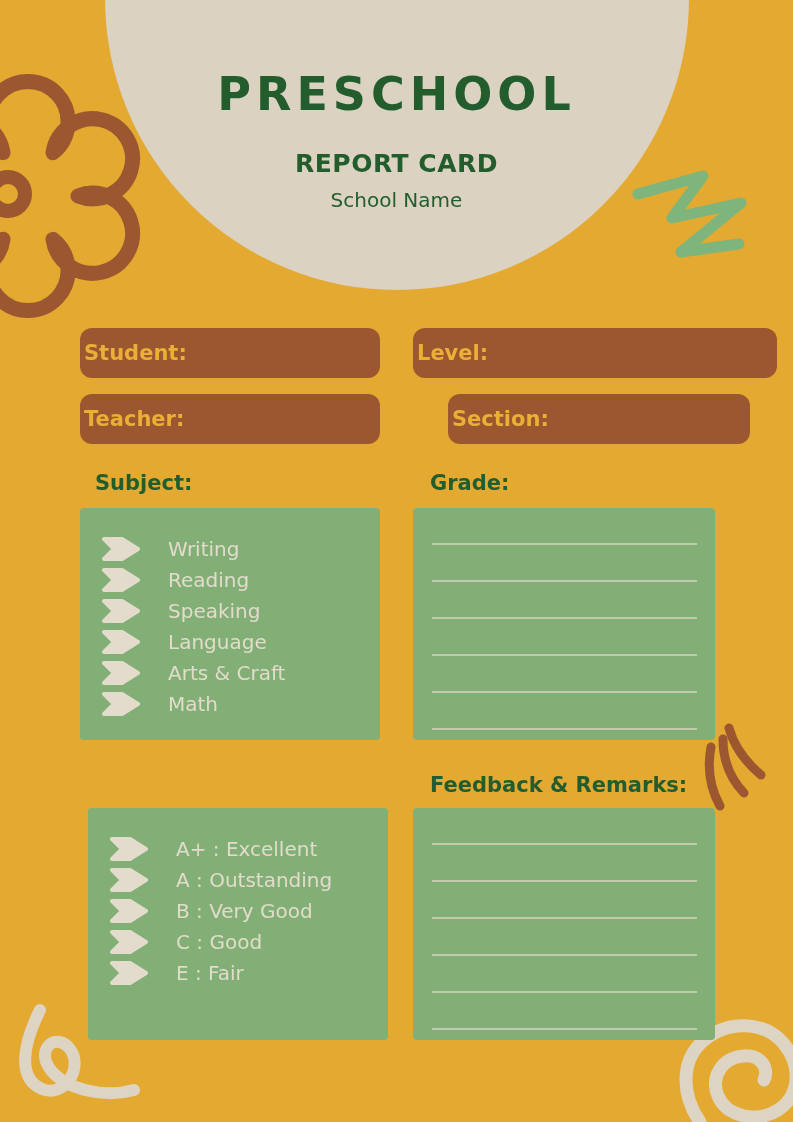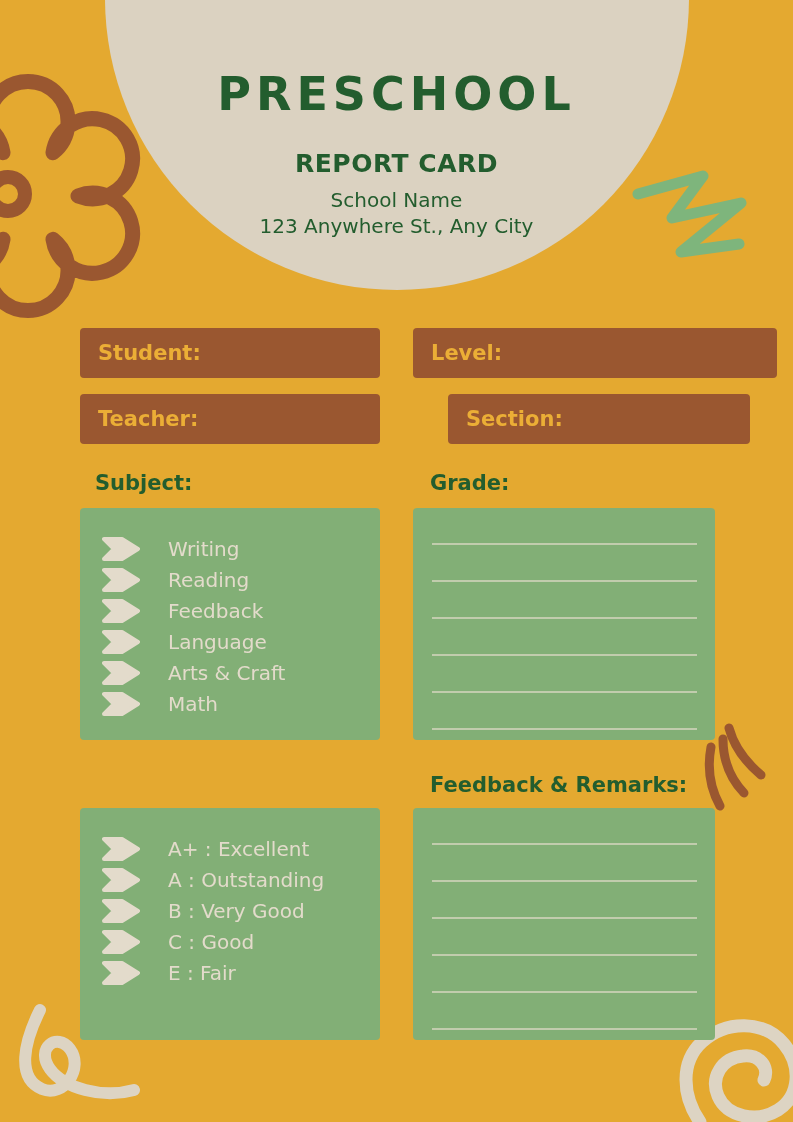--- a/index.html
+++ b/index.html
@@ -18,60 +18,59 @@
   .subtitle{top:150px; font-size:25px; font-weight:bold; letter-spacing:0.5px; line-height:28px;}
   .school{top:188px; font-size:20px; font-weight:500; line-height:24px;}
   .address{top:214px; font-size:20px; font-weight:500; line-height:24px;}
   
   .doodles{position:absolute; left:0; top:0; pointer-events:none;}
   .doodle-brown{stroke:var(--brown); fill:none; stroke-linecap:round; stroke-linejoin:round;}
   .doodle-green{stroke:var(--green_doodle); fill:none; stroke-linecap:round; stroke-linejoin:round;}
   .doodle-cream{stroke:var(--cream); fill:none; stroke-linecap:round; stroke-linejoin:round;}
   
   .field{
-    position:absolute; height:50px; border-radius:4px; background:var(--brown);
-    display:flex; align-items:center; padding-left:18px; box-sizing:border-box;
+    position:absolute; height:50px; border-radius:12px; background:var(--brown);
+    display:flex; align-items:center; padding-left:4px; box-sizing:border-box;
   }
   .field span{font-size:21px; font-weight:bold; color:var(--label_yellow);}
   .f-student{left:80px; top:328px; width:300px;}
   .f-level{left:413px; top:328px; width:364px;}
   .f-teacher{left:80px; top:394px; width:300px;}
   .f-section{left:413px; top:394px; width:302px;margin-left:35px;}
   
   .sec-label{position:absolute; font-size:21px; font-weight:bold; color:var(--dark_green);}
   .l-subject{left:95px; top:471px;}
   .l-grade{left:430px; top:471px;}
   .l-grading{left:95px; top:773px;}
   .l-feedback{left:430px; top:773px;}
   
   .gbox{position:absolute; width:300px; height:232px; border-radius:4px; background:var(--green);}
   .b-subject{left:80px; top:508px;}
   .b-grade{left:413px; top:508px; width:302px;}
-  .b-grading{left:80px; top:808px;}
+  .b-grading{left:88px; top:808px;}
   .b-feedback{left:413px; top:808px; width:302px;}
   
   .list{position:absolute; left:22px; top:28px; right:8px; display:flex; flex-direction:column; gap:6px;}
   .list-item{display:flex; align-items:center; height:25px;}
   .list-item svg{width:38px; height:24px; flex:0 0 38px; margin-right:28px;}
   .list-item svg polygon{fill:var(--cream_text); stroke:var(--cream_text); stroke-width:4; stroke-linejoin:round;}
   .list-item span{font-size:20px; color:var(--cream_text); white-space:nowrap;}
   
   .rules{position:absolute; left:19px; right:18px; top:0;}
   .rule{height:35px; border-bottom:2px solid var(--cream_text); opacity:0.65;}
 </style>
 </head>
 <body>
 
 <div class="page">
 
   <div class="header-circle"></div>
   <div class="hdr-text title">PRESCHOOL</div>
   <div class="hdr-text subtitle">REPORT CARD</div>
   <div class="hdr-text school">School Name</div>
-  <div class="hdr-text address">123 Anywhere St., Any City</div>
 
   <svg class="doodles" width="793" height="1122" viewBox="0 0 793 1122">
     <g>
       <path class="doodle-brown" stroke-width="15" d="M 78 196 A 40 40 0 1 1 53 239.3 A 40 40 0 1 1 3 239.3 A 40 40 0 1 1 -22 196 A 40 40 0 1 1 3 152.7 A 40 40 0 1 1 53 152.7 A 40 40 0 1 1 78 196 Z"></path>
       <circle class="doodle-brown" stroke-width="14" cx="8" cy="194" r="17"></circle>
     </g>
     <polyline class="doodle-green" stroke-width="11" points="638,194 703,176 672,218 741,203 681,252 739,244"></polyline>
     <g>
       <path class="doodle-brown" stroke-width="9" d="M 711 747 Q 705 779 720 806"></path>
       <path class="doodle-brown" stroke-width="9" d="M 723 739 Q 723 771 744 793"></path>
@@ -109,21 +108,21 @@
         <div class="list-item">
           <svg viewBox="0 0 38 24">
             <polygon points="2,2 20,2 36,12 20,22 2,22 12,12"></polygon>
           </svg>
           <span>Reading</span>
         </div>
         <div class="list-item">
           <svg viewBox="0 0 38 24">
             <polygon points="2,2 20,2 36,12 20,22 2,22 12,12"></polygon>
           </svg>
-          <span>Feedback</span>
+          <span>Speaking</span>
         </div>
         <div class="list-item">
           <svg viewBox="0 0 38 24">
             <polygon points="2,2 20,2 36,12 20,22 2,22 12,12"></polygon>
           </svg>
           <span>Language</span>
         </div>
         <div class="list-item">
           <svg viewBox="0 0 38 24">
             <polygon points="2,2 20,2 36,12 20,22 2,22 12,12"></polygon>

